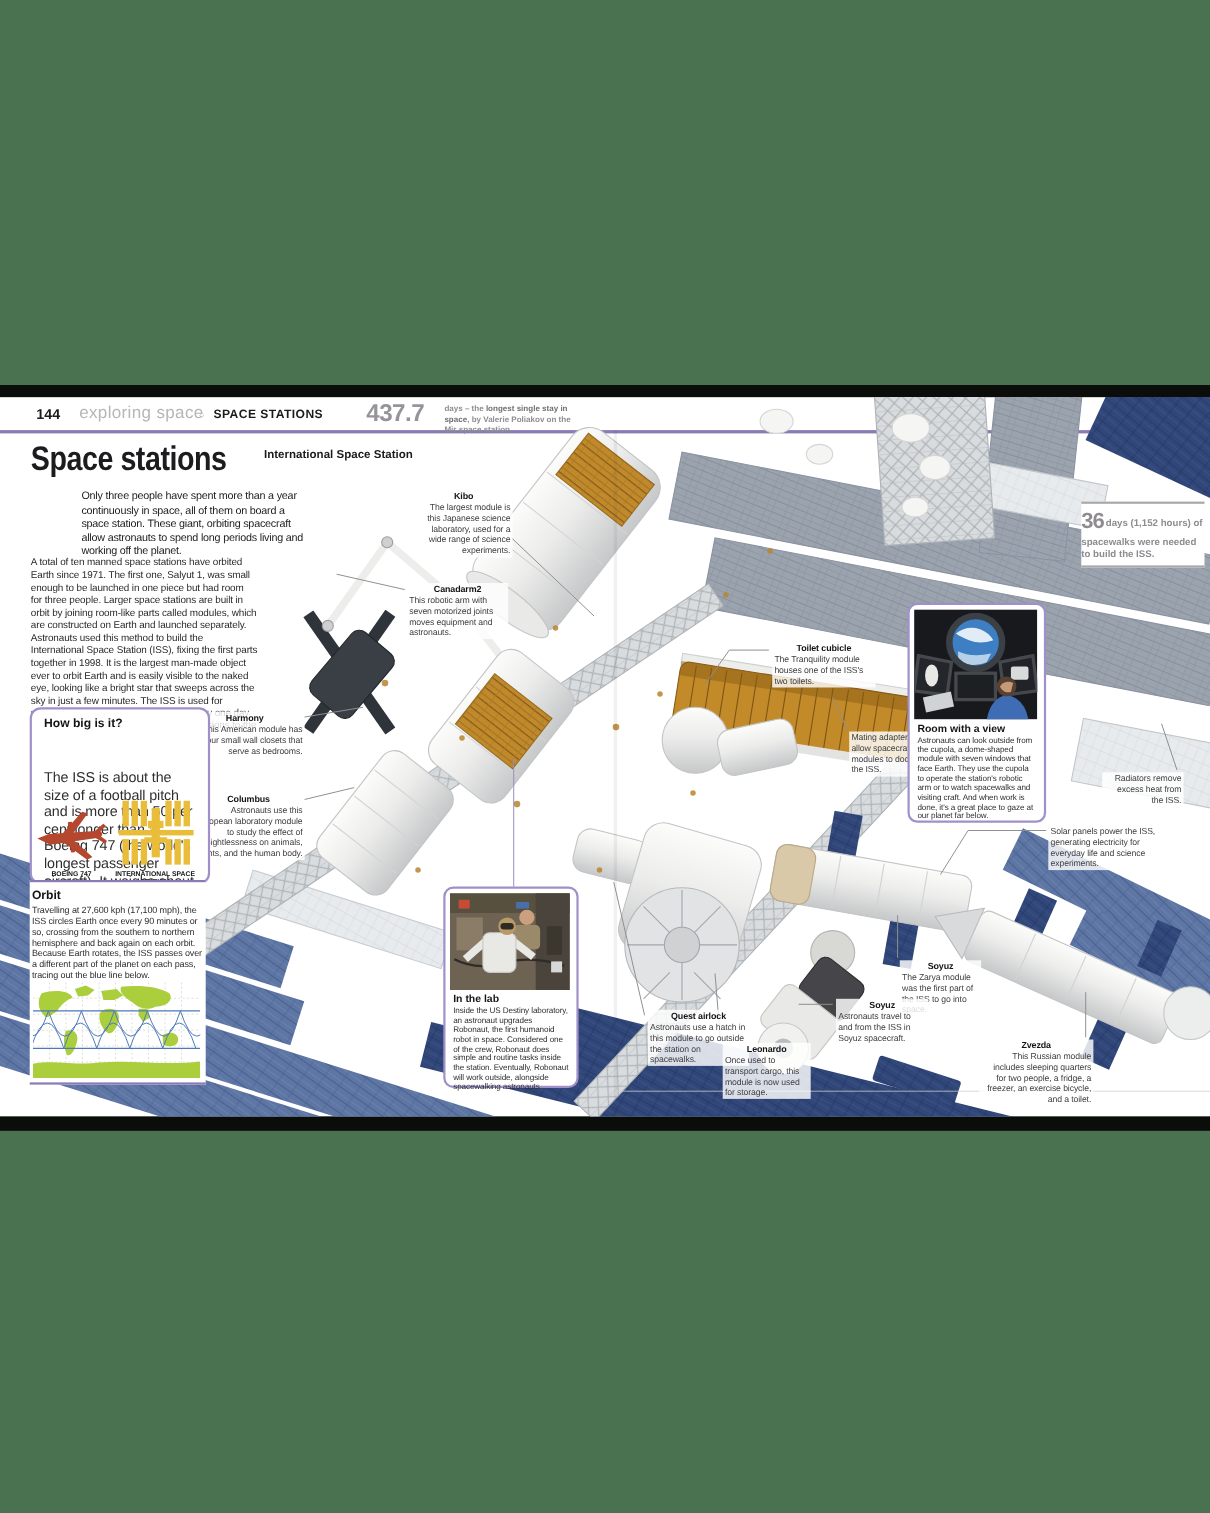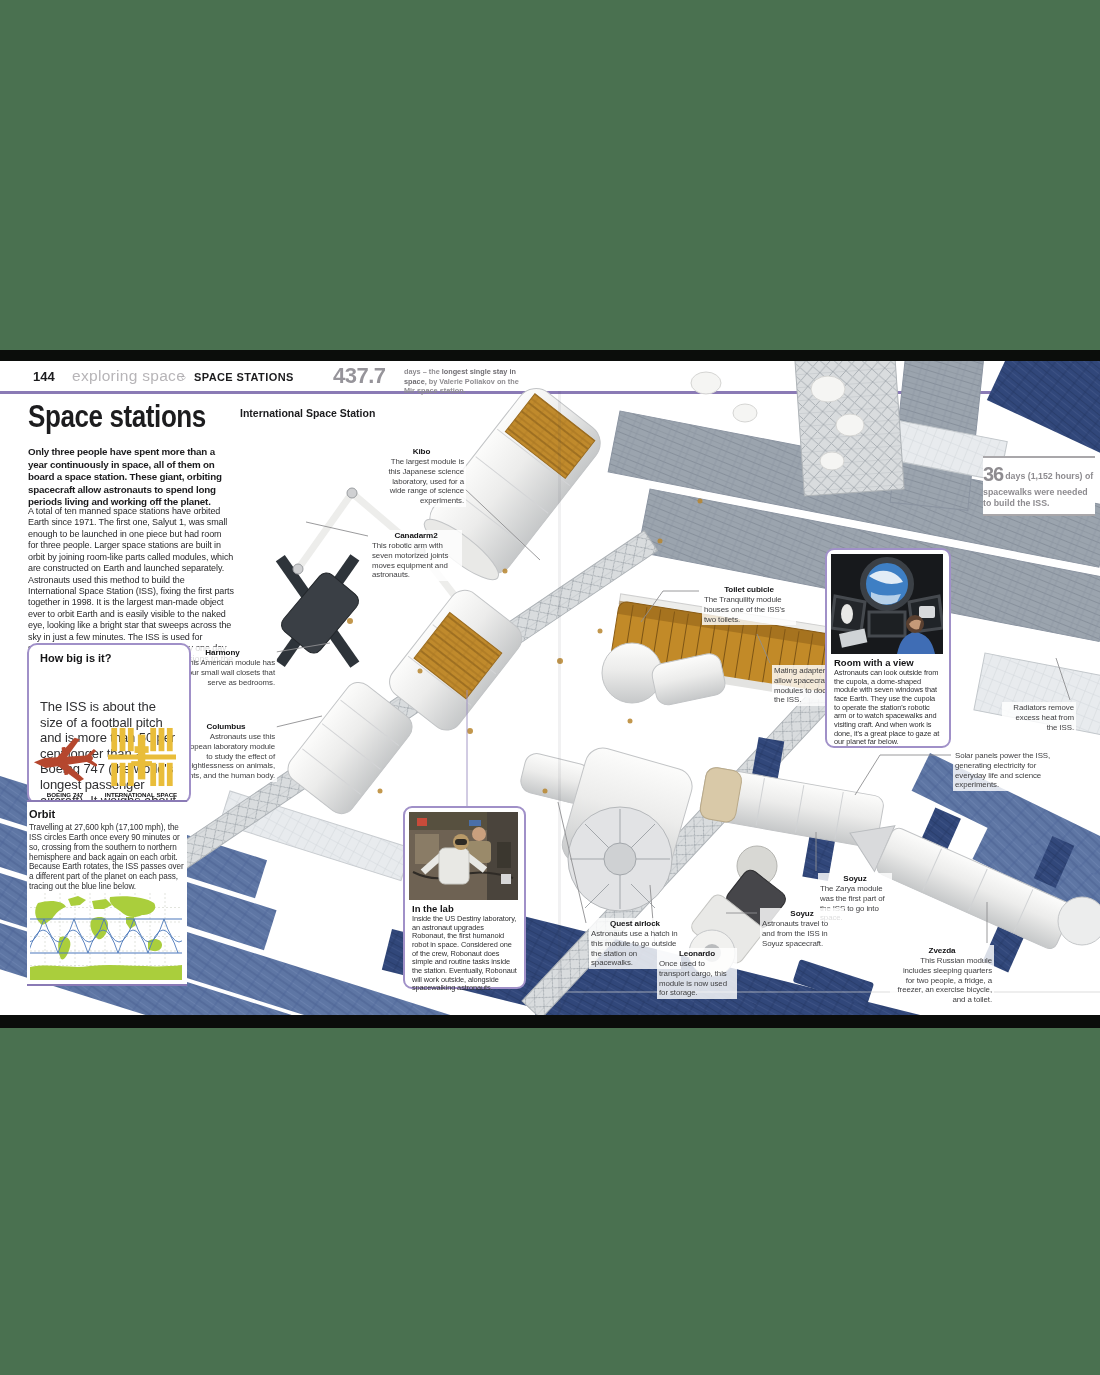--- a/index.html
+++ b/index.html
@@ -12,21 +12,21 @@
   .rule{position:absolute;left:0;top:391px;width:1100px;height:3px;background:#8a7ab5;z-index:2;}
   .txt{position:absolute;z-index:4;color:#1c1c1e;}
   .pagenum{font-size:13px;font-weight:800;}
   .section{font-size:15.5px;color:#b7b5b8;letter-spacing:.3px;}
   .sep{font-size:8px;color:#97959a;}
   .topic{font-size:11px;font-weight:800;letter-spacing:.4px;}
   .statval{font-size:22px;font-weight:800;color:#96949a;letter-spacing:-.5px;}
   .statcap{font-size:7.3px;color:#8e8c90;line-height:1.32;width:118px;font-weight:700;}
   .statcap b{color:#706e73;}
   .title{font-size:31px;font-weight:800;letter-spacing:-.5px;transform:scaleX(.84);transform-origin:left top;white-space:nowrap;}
-  .intro{width:206px;font-size:9.8px;font-weight:700;line-height:1.28;letter-spacing:-.2px;color:#1b1b1d;}
+  .intro{width:206px;font-size:9.8px;font-weight:400;line-height:1.28;letter-spacing:-.2px;color:#1b1b1d;margin-left:46px;}
   .bodytxt{width:206px;font-size:9px;line-height:1.27;letter-spacing:-.1px;color:#2a2a2c;}
   .issh{font-size:10.5px;font-weight:800;}
   .isst{width:134px;font-size:8.3px;line-height:1.28;color:#2a2a2c;letter-spacing:-.1px;}
   .label{position:absolute;z-index:4;font-size:7.9px;line-height:1.24;color:#3f3f41;
          background:rgba(255,255,255,.82);padding:1px 2px;letter-spacing:-.1px;}
   .label .nm{display:block;font-weight:800;color:#141416;font-size:8.1px;text-align:center;}
   .ra{text-align:right;}
   .stat48{position:absolute;left:983px;top:456px;width:112px;z-index:4;background:#fff;
           border-top:2px solid #a9a7aa;border-bottom:2px solid #a9a7aa;padding:4px 0 5px 0;
           color:#8e8c90;font-weight:800;font-size:8.8px;line-height:1.25;}

